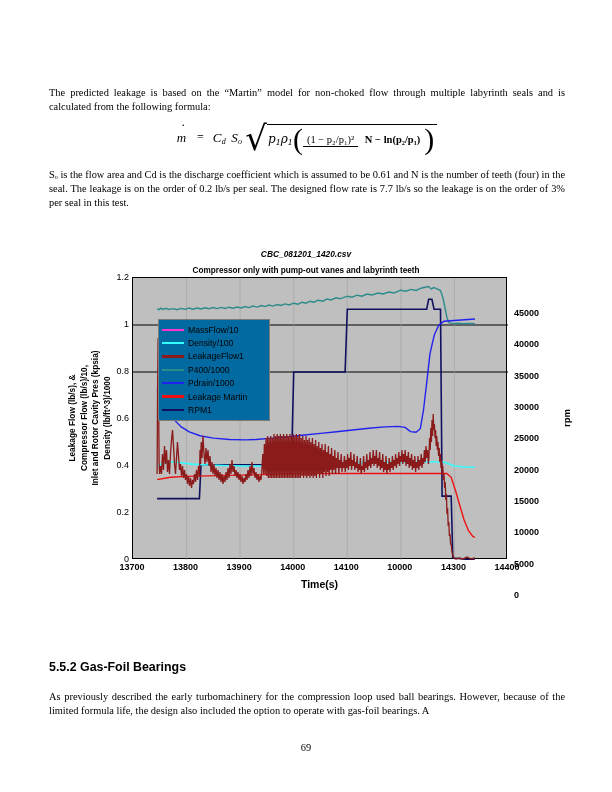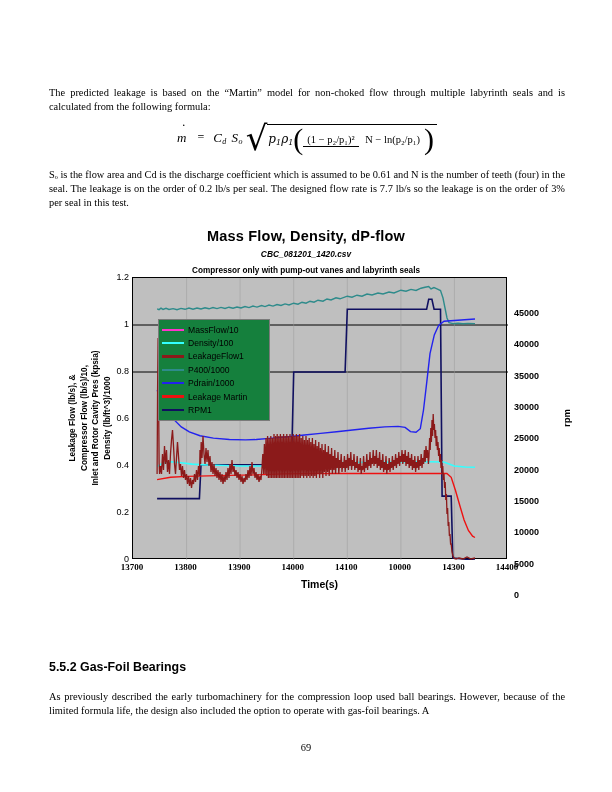--- a/index.html
+++ b/index.html
@@ -21,21 +21,21 @@
   .eq{padding:0 9px;font-size:12px;}
   .cdsd{font-style:italic;font-size:13px;letter-spacing:.3px;}
   .sub{font-size:8px;vertical-align:-2px;}
   .radic{display:flex;align-items:stretch;margin-left:3px;}
   .radsign{font-size:34px;line-height:.85;font-family:"DejaVu Sans",sans-serif;}
   .radbody{border-top:1px solid #000;padding:2px 3px 0 1px;display:flex;align-items:center;}
   .rho{font-family:"DejaVu Serif",serif;font-style:italic;font-size:12px;}
   .paren{font-size:30px;font-family:"Liberation Serif",serif;line-height:.8;display:flex;align-items:center;}
   .frac{display:inline-block;text-align:center;font-size:10.5px;line-height:13px;vertical-align:middle;}
   .frac .num{border-bottom:1px solid #000;padding:0 4px 1px;white-space:nowrap;}
-  .frac .den{padding:1px 4px 0;white-space:nowrap;}
+  .frac .den{padding:1px 4px 0;white-space:nowrap;font-weight:bold;}
 
   
   .figure{position:absolute;left:33px;top:228px;width:546px;height:400px;}
 
   .chart-title{position:absolute;left:0;top:0;width:546px;text-align:center;
       font-family:"Liberation Sans",sans-serif;font-weight:bold;font-size:14.5px;letter-spacing:.2px;}
   .chart-sub1{position:absolute;left:0;top:21px;width:546px;text-align:center;
       font-family:"Liberation Sans",sans-serif;font-weight:bold;font-style:italic;font-size:8.4px;}
   .chart-sub2{position:absolute;left:0;top:38px;width:546px;text-align:center;
       font-family:"Liberation Sans",sans-serif;font-weight:bold;font-size:8.2px;}
@@ -56,28 +56,28 @@
 
   .y2tickcol{position:absolute;left:476px;top:49px;width:56px;height:282px;}
   .y2tick{position:absolute;left:5px;font-family:"Liberation Sans",sans-serif;font-weight:bold;font-size:9px;
       transform:translateY(-50%);margin-top:36px;}
   .y2label-wrap{position:absolute;left:520px;top:49px;width:26px;height:282px;}
   .y2-rot{position:absolute;left:50%;top:50%;width:120px;height:20px;margin-left:-60px;margin-top:-10px;
       transform:rotate(-90deg);display:flex;align-items:center;justify-content:center;
       font-family:"Liberation Sans",sans-serif;font-weight:bold;font-size:9.5px;}
 
   .xtickrow{position:absolute;left:99px;top:334px;width:375px;height:14px;}
-  .xtick{position:absolute;top:0;font-family:Liberation Serif, serif;font-weight:bold;font-size:9px;
+  .xtick{position:absolute;top:0;font-family:Liberation Sans, sans-serif;font-weight:bold;font-size:9px;
       transform:translateX(-50%);white-space:nowrap;}
   .xlabel{position:absolute;left:99px;top:350px;width:375px;text-align:center;
       font-family:"Liberation Sans",sans-serif;font-weight:bold;font-size:10.5px;}
 
   
   .legend{position:absolute;left:125px;top:91px;width:112px;
-      background:#15803d;border:1px solid #7a7a7a;padding:3px 8px 3px 3px;box-sizing:border-box;}
+      background:#0369a1;border:1px solid #7a7a7a;padding:3px 8px 3px 3px;box-sizing:border-box;}
   .legrow{display:flex;align-items:center;height:13.4px;}
   .legswatch{width:22px;height:2.4px;flex:0 0 22px;margin-right:4px;}
   .legtxt{font-family:"Liberation Sans",sans-serif;font-size:8.6px;color:#000;white-space:nowrap;}
 
   
   .caption{position:absolute;left:49px;top:640px;width:520px;
       font-family:"Liberation Serif",serif;font-weight:bold;font-size:8.6px;}
   .heading{position:absolute;left:49px;top:660px;
       font-family:"Liberation Sans",sans-serif;font-weight:bold;font-size:12.4px;}
   .pagenum{position:absolute;left:0;top:742px;width:612px;text-align:center;
@@ -109,23 +109,22 @@
           <span class="paren">)</span>
         </span>
       </span>
     </div>
   </div>
 
   <div class="para p2">Sₒ is the flow area and Cd is the discharge coefficient which is assumed to be 0.61 and N is the number of teeth (four) in the seal.  The leakage is on the order of 0.2 lb/s per seal.  The designed flow rate is 7.7 lb/s so the leakage is on the order of 3% per seal in this test.</div>
 
   <div class="figure">
 
-    <div class="chart-title">Mass Flow, Density, dP-flow</div>
     <div class="chart-sub1">CBC_081201_1420.csv</div>
-    <div class="chart-sub2">Compressor only with pump-out vanes and labyrinth seals</div>
+    <div class="chart-sub2">Compressor only with pump-out vanes and labyrinth teeth</div>
 
     <div class="ylabel-wrap">
       <div class="yl-rot" style="white-space:pre-line">Leakage Flow (lb/s), &amp;
 Compressor Flow (lb/s)/10,
 Inlet and Rotor Cavity Pres (kpsia)
 Density (lb/ft^3)/1000</div>
     </div>
 
     <div class="ytickcol">
       <div class="ytick" style="top:100%">0</div>

